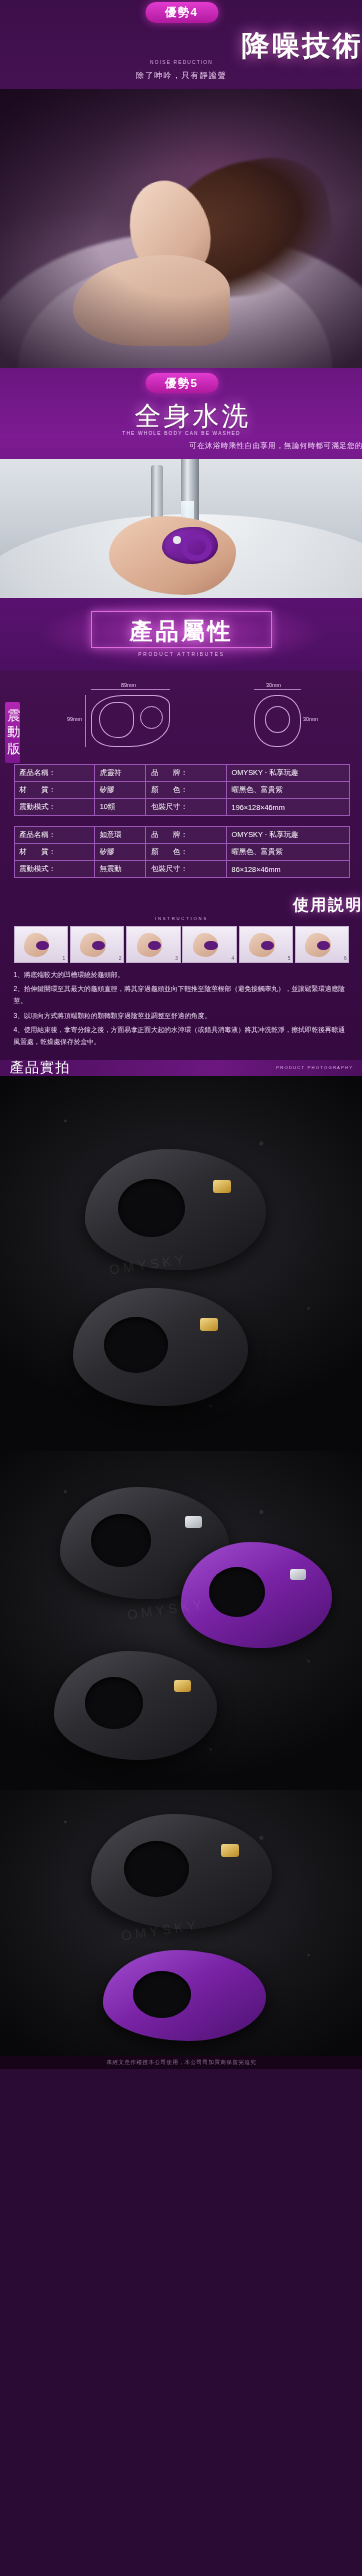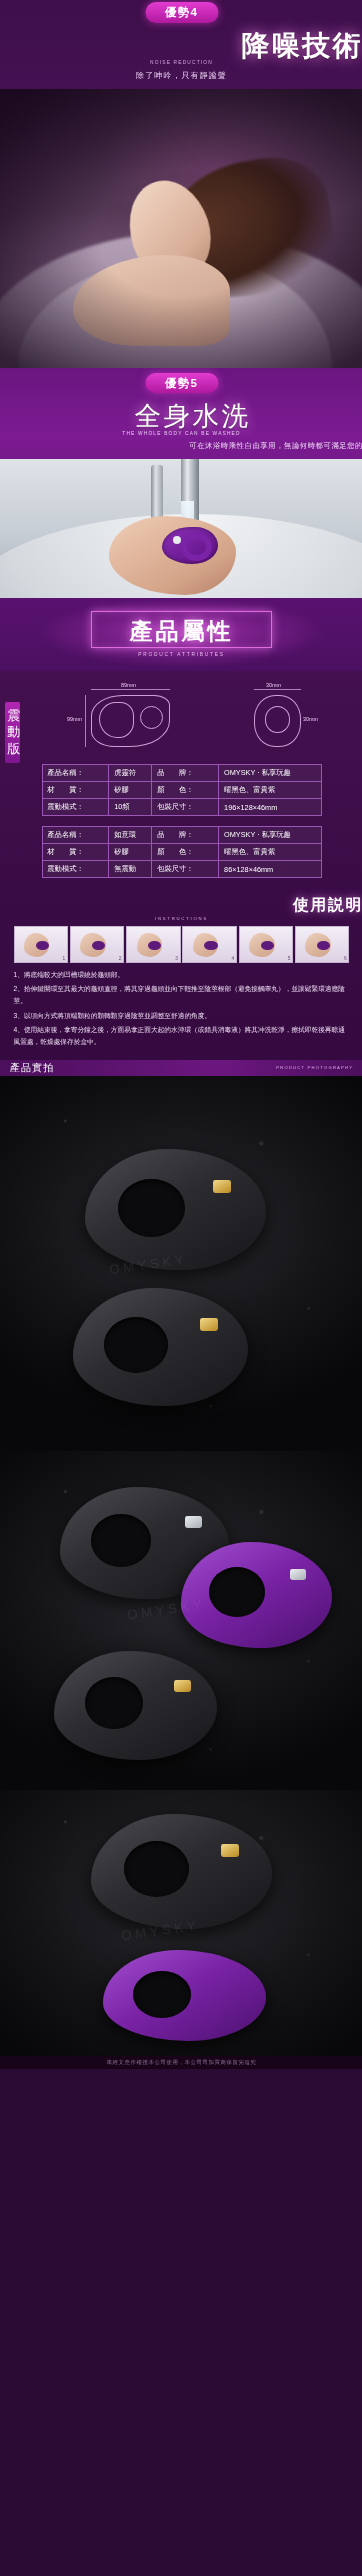--- a/index.html
+++ b/index.html
@@ -299,21 +299,21 @@
     background: #c99ad8;
     opacity: .8;
   }
   .outline {
     position: absolute;
     border: 1px solid #d9b0e6;
     opacity: .9;
   }
 
   table.spec {
-    width: 280px;
+    width: 336px;
     margin: 2.4px auto 0;
     border-collapse: collapse;
     font-size: 7.3px;
   }
   table.spec td {
     border: 0.6px solid #9b56b5;
     padding: 3px 4.8px;
     color: #ffffff;
     background: rgba(255,255,255,.05);
   }
@@ -391,21 +391,21 @@
     position: relative;
     width: 363px;
     height: 15.7px;
     background: linear-gradient(90deg,#4b0f5c,#6c1780 60%,#4b0f5c);
     display: flex;
     align-items: center;
     justify-content: space-between;
     padding: 0 9.7px;
   }
   .photo-head .cn {
-    font-size: 10px;
+    font-size: 14px;
     letter-spacing: 1.2px;
     color: #fff;
   }
   .photo-head .en {
     font-size: 4.2px;
     letter-spacing: 1.2px;
     color: #dba8e8;
   }
   .shot {
     position: relative;

